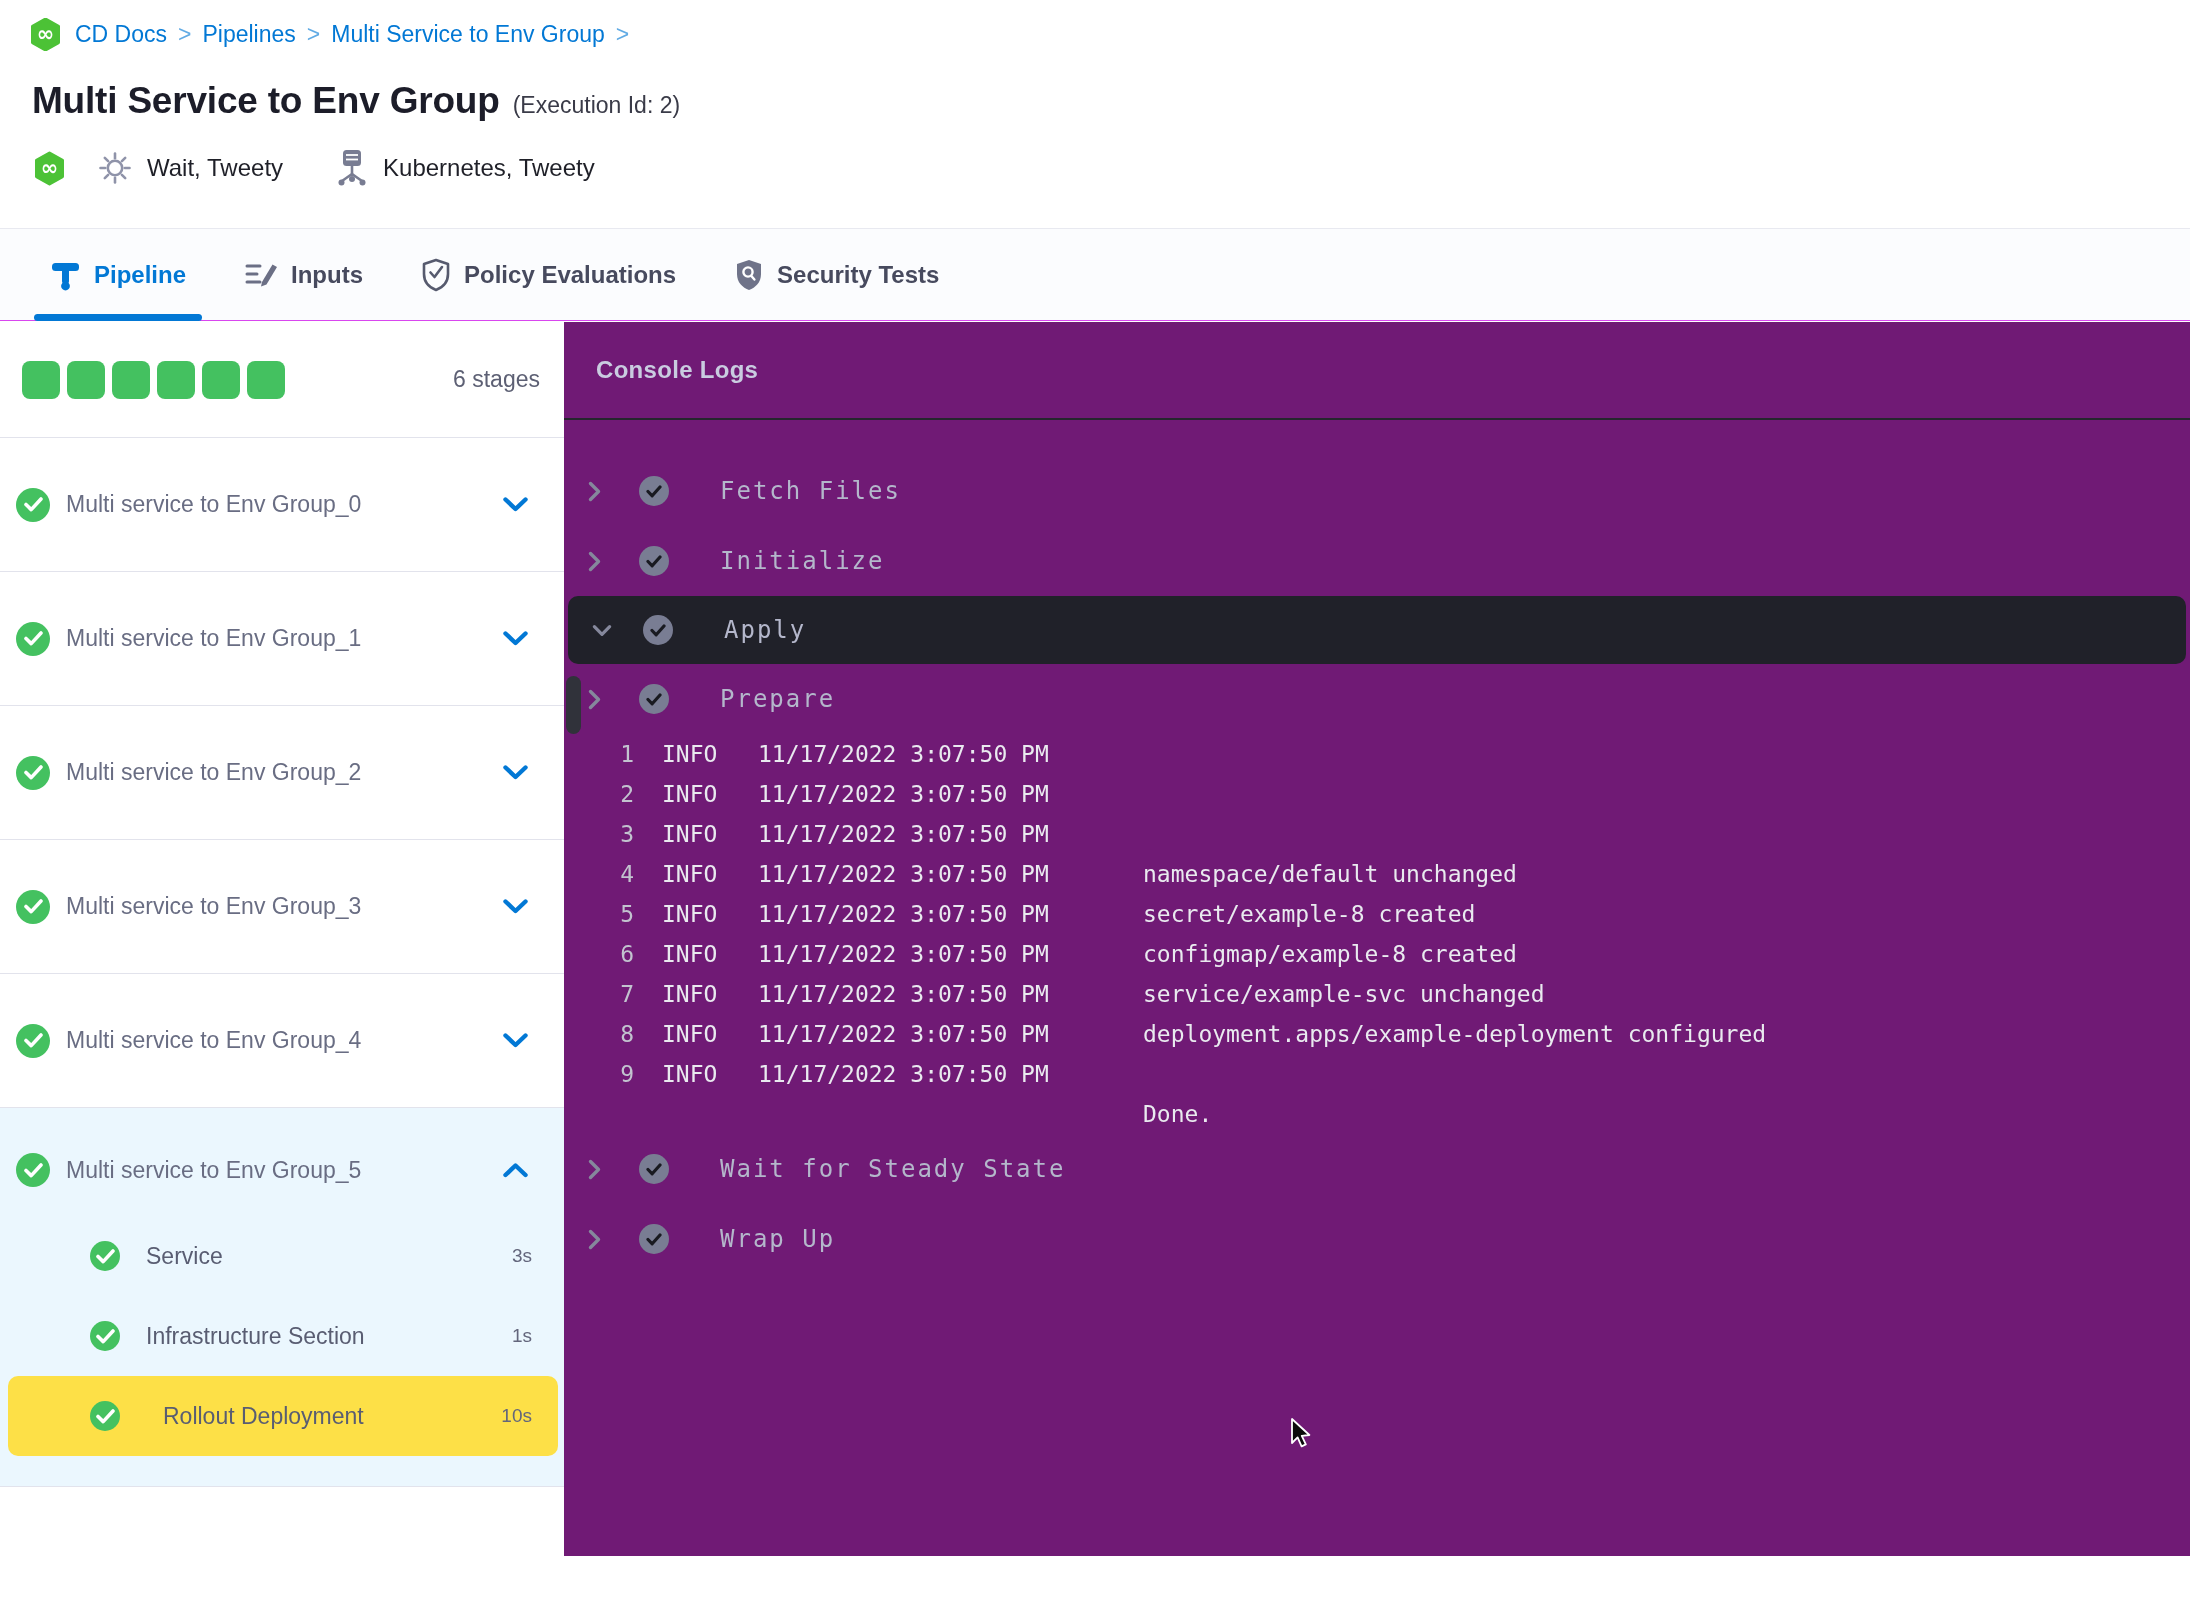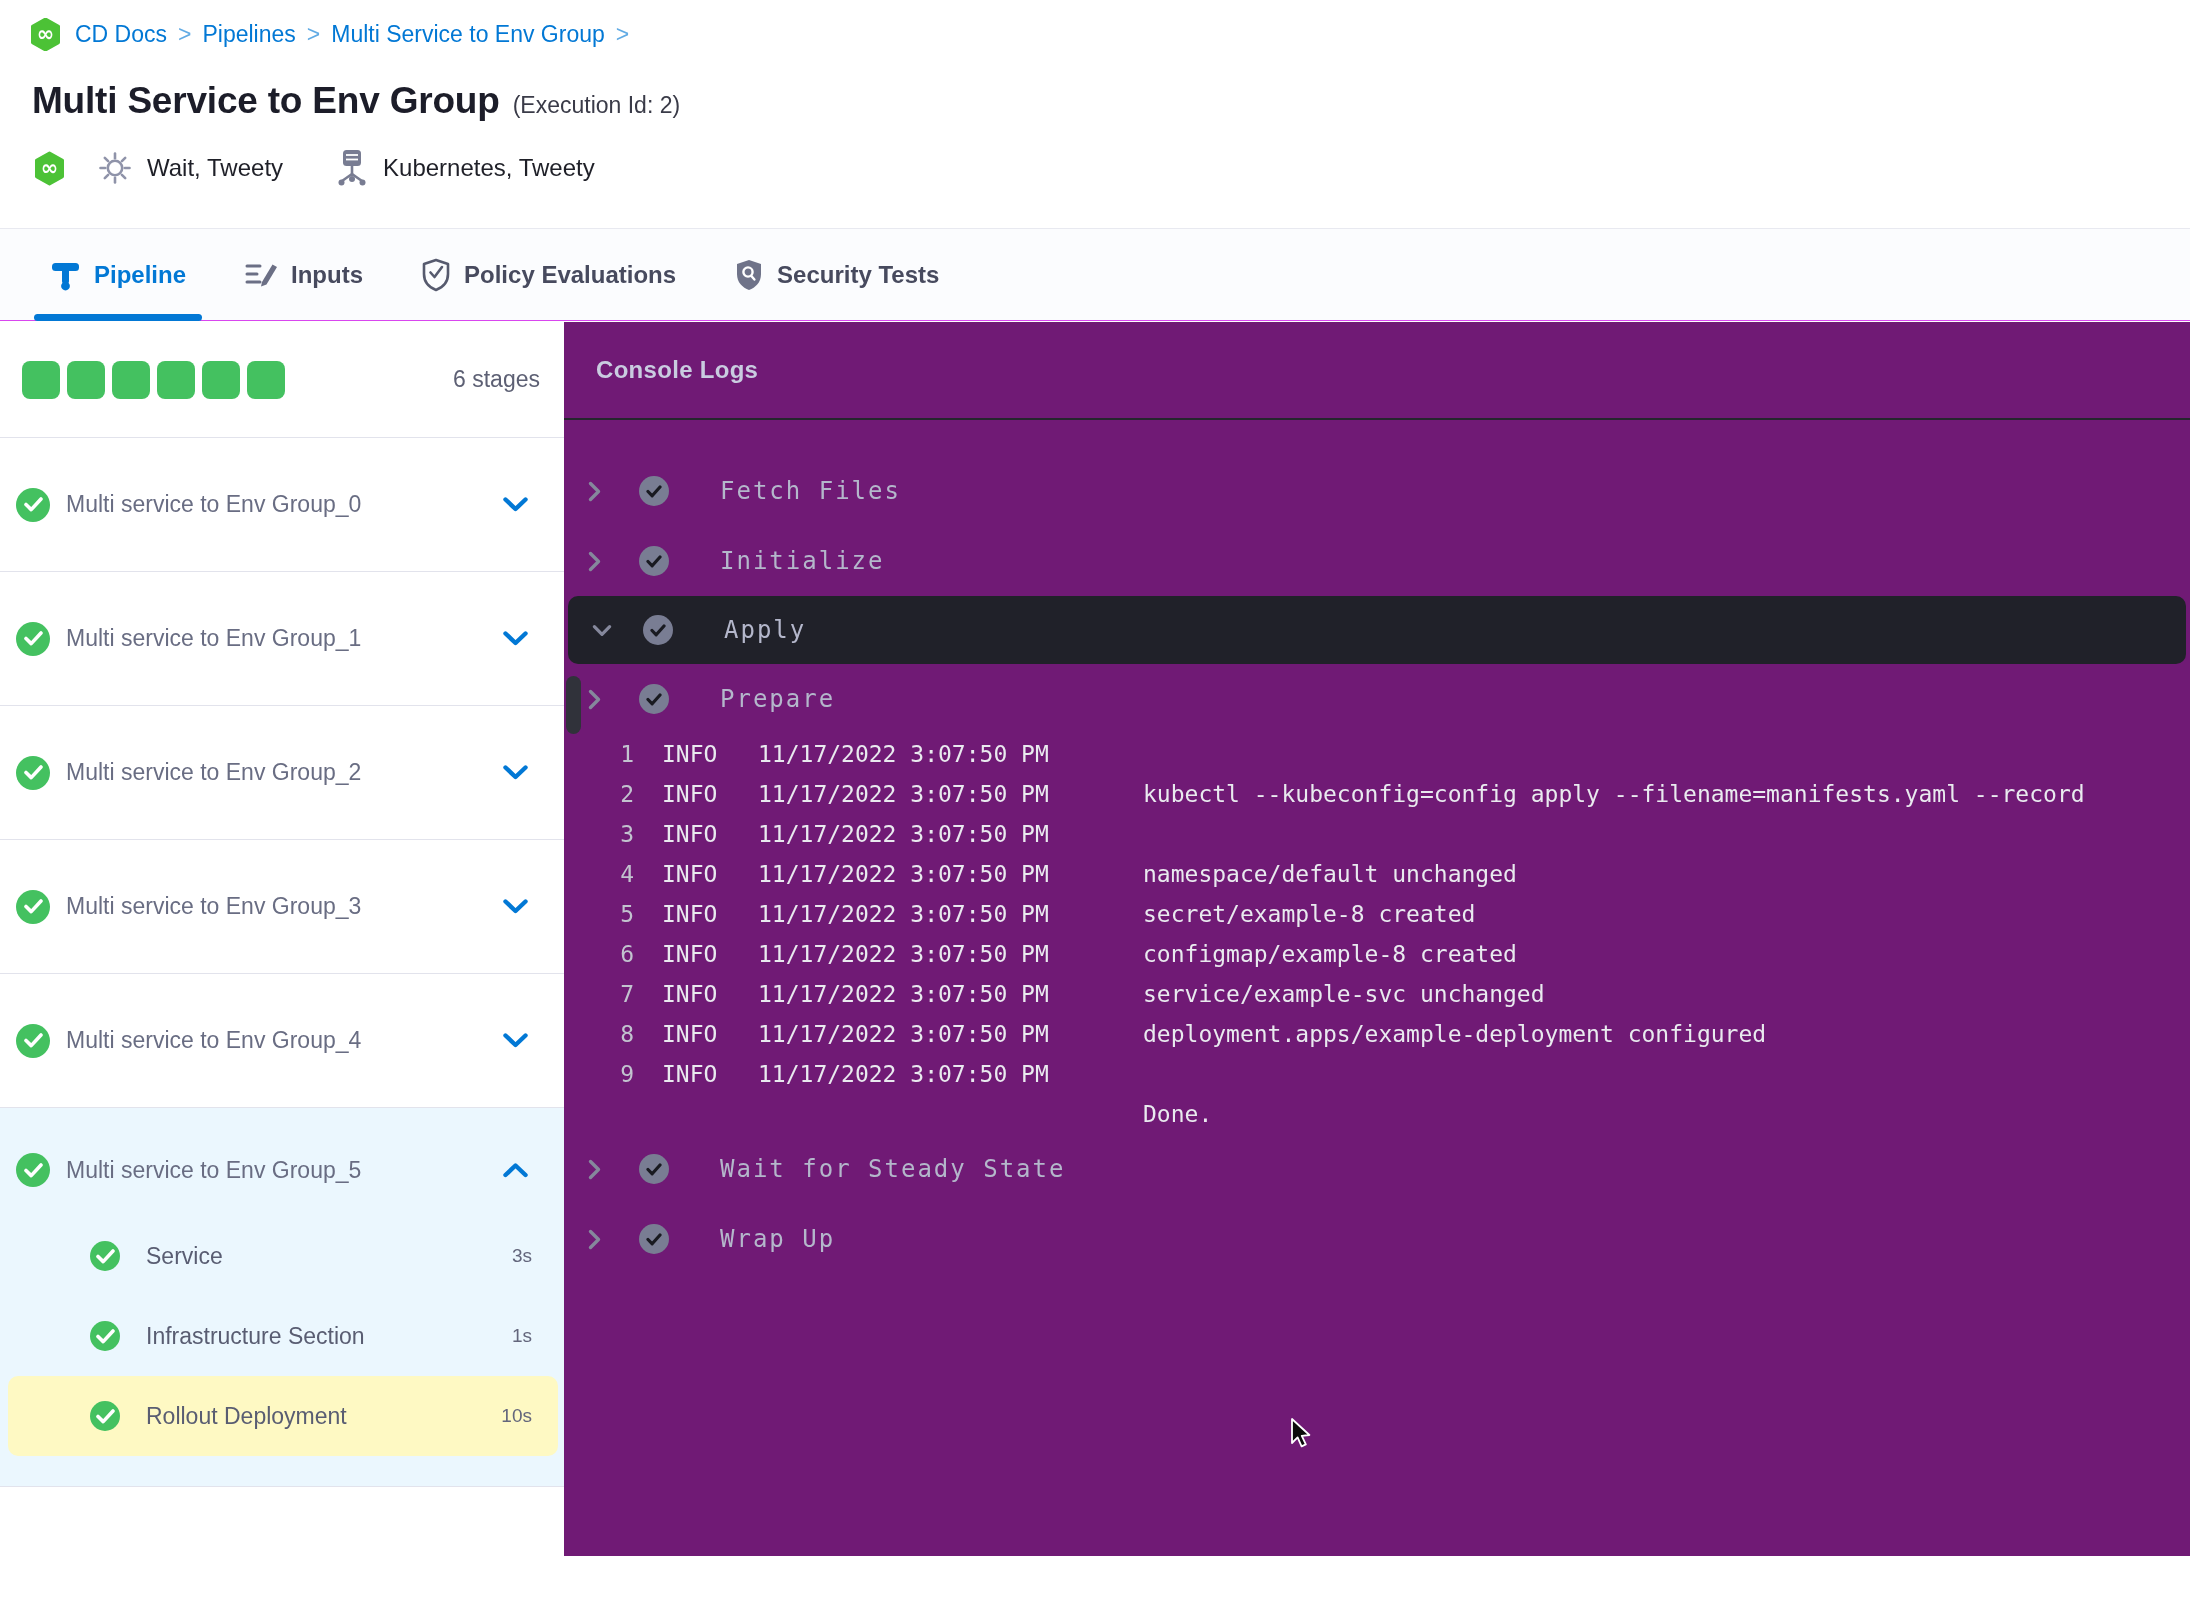--- a/index.html
+++ b/index.html
@@ -45,21 +45,21 @@
 
   .stage-row { height:134px; display:flex; align-items:center; padding-left:16px;
                border-bottom:1px solid #e2e3ec; position:relative; cursor:pointer; background:#fff; }
   .stage-label { font-size:23px; color:#696d83; margin-left:16px; }
   .stage-chevron { position:absolute; right:36px; display:flex; }
 
   .stage-group { background:#ebf7fe; border-bottom:1px solid #e2e3ec; padding:16px 0 30px 0; }
   .stage-group .stage-row { border-bottom:none; background:transparent; height:92px; }
   .substep { height:80px; display:flex; align-items:center; margin:0 6px 0 8px;
              padding:0 26px 0 82px; border-radius:10px; cursor:pointer; position:relative; }
-  .substep.selected { background:#fef9c3; }
+  .substep.selected { background:#fde047;gap:17px; }
   .substep-label { font-size:23px; color:#595d72; margin-left:26px; }
   .substep-duration { margin-left:auto; font-size:19px; color:#63667c; }
 
   .check-circle { width:34px; height:34px; border-radius:50%; background:#44c160;
                   display:flex; align-items:center; justify-content:center; flex:none; }
   .check-circle.small { width:30px; height:30px; }
 
   
   .console { flex:1; background:#701a75; position:relative; height:100%; }
   .console-header { height:98px; display:flex; align-items:center; padding-left:32px;
@@ -378,21 +378,21 @@
             </span>
             <span class="cstep-circle">
               <svg width="16" height="13" viewBox="0 0 16 13">
                 <polyline points="2,6.5 6.2,10.8 14,2" fill="none" stroke="#191a21" stroke-width="3.2" stroke-linecap="round" stroke-linejoin="round"></polyline>
               </svg>
             </span>
             <span class="cstep-label">Prepare</span>
           </div>
           <div class="log-block">
             <div class="log-line"><span class="log-n">1</span><span class="log-level">INFO</span><span class="log-time">11/17/2022 3:07:50 PM</span><span class="log-msg"></span></div>
-            <div class="log-line"><span class="log-n">2</span><span class="log-level">INFO</span><span class="log-time">11/17/2022 3:07:50 PM</span><span class="log-msg">kubectl --kubeconfig=config apply --filename=manifests.yaml --record</span></div>
+            <div class="log-line"><span class="log-n">2</span><span class="log-level">INFO</span><span class="log-time">11/17/2022 3:07:50 PM</span></div>
             <div class="log-line"><span class="log-n">3</span><span class="log-level">INFO</span><span class="log-time">11/17/2022 3:07:50 PM</span><span class="log-msg"></span></div>
             <div class="log-line"><span class="log-n">4</span><span class="log-level">INFO</span><span class="log-time">11/17/2022 3:07:50 PM</span><span class="log-msg">namespace/default unchanged</span></div>
             <div class="log-line"><span class="log-n">5</span><span class="log-level">INFO</span><span class="log-time">11/17/2022 3:07:50 PM</span><span class="log-msg">secret/example-8 created</span></div>
             <div class="log-line"><span class="log-n">6</span><span class="log-level">INFO</span><span class="log-time">11/17/2022 3:07:50 PM</span><span class="log-msg">configmap/example-8 created</span></div>
             <div class="log-line"><span class="log-n">7</span><span class="log-level">INFO</span><span class="log-time">11/17/2022 3:07:50 PM</span><span class="log-msg">service/example-svc unchanged</span></div>
             <div class="log-line"><span class="log-n">8</span><span class="log-level">INFO</span><span class="log-time">11/17/2022 3:07:50 PM</span><span class="log-msg">deployment.apps/example-deployment configured</span></div>
             <div class="log-line"><span class="log-n">9</span><span class="log-level">INFO</span><span class="log-time">11/17/2022 3:07:50 PM</span><span class="log-msg"></span></div>
             <div class="log-line"><span class="log-n"></span><span class="log-level"></span><span class="log-time"></span><span class="log-msg">Done.</span></div>
           </div>
           <div class="cstep">

